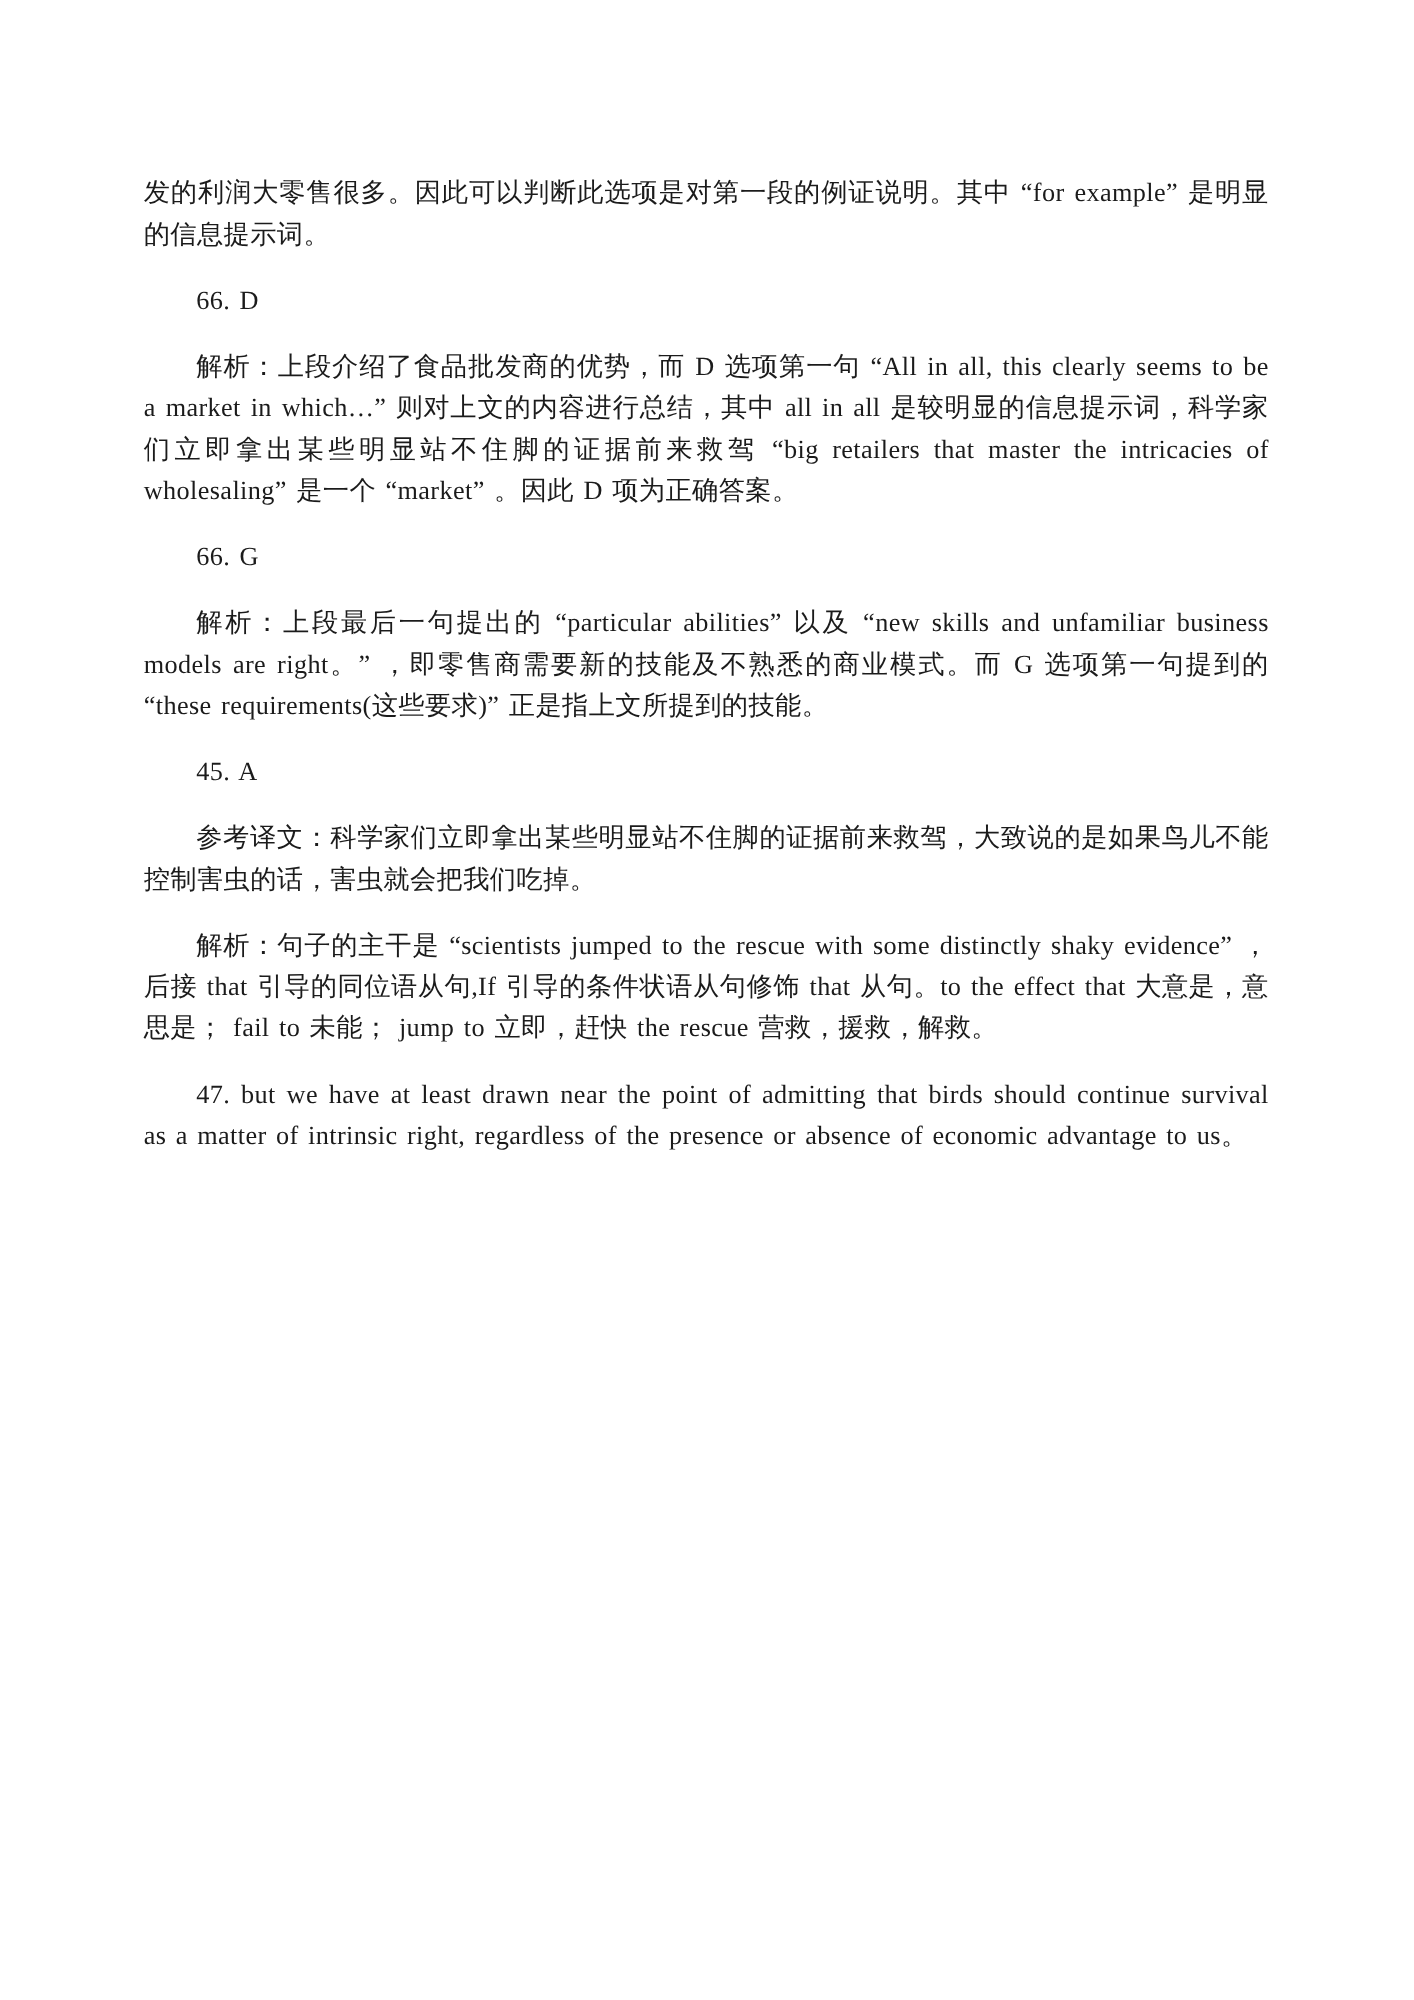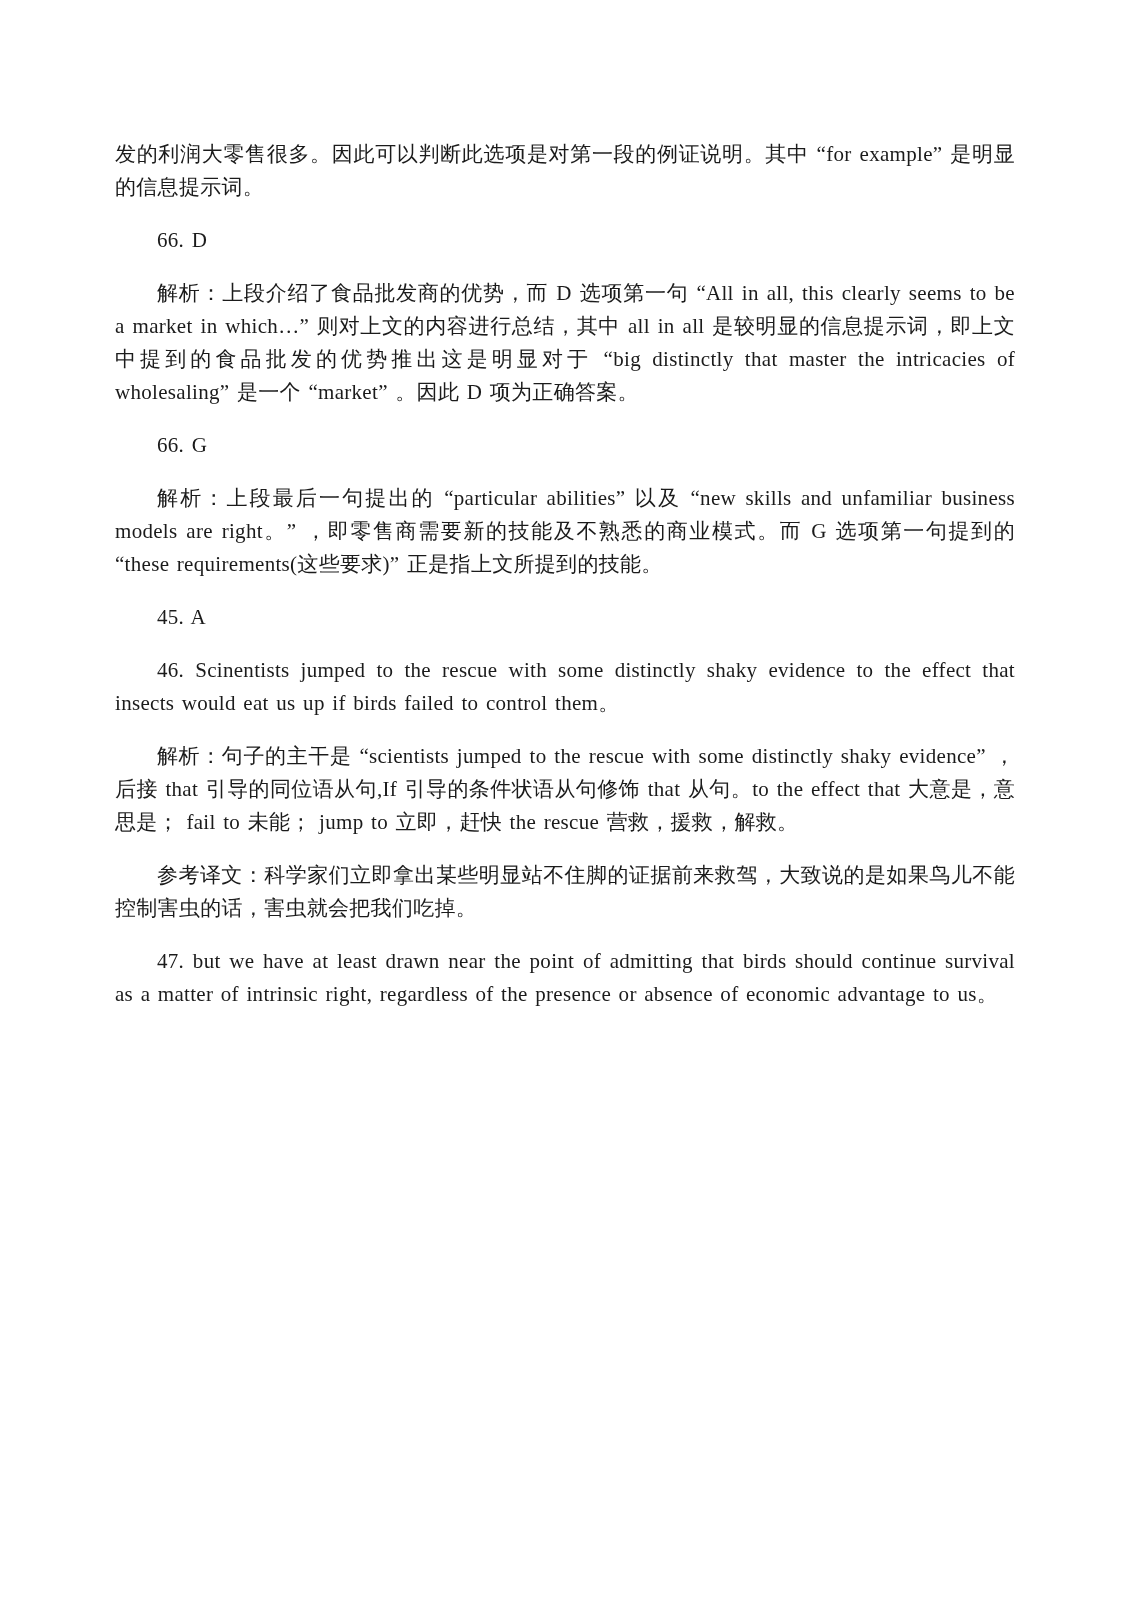--- a/index.html
+++ b/index.html
@@ -28,21 +28,20 @@
   }
   .indent { text-indent: 2em; }
   .noindent { text-indent: 0; }
 </style>
 </head>
 <body>
 
 <div class="page">
   <p class="para noindent">发的利润大零售很多。因此可以判断此选项是对第一段的例证说明。其中 “for example” 是明显的信息提示词。</p>
   <p class="para indent">66. D</p>
-  <p class="para indent">解析：上段介绍了食品批发商的优势，而 D 选项第一句 “All in all, this clearly seems to be a market in which…” 则对上文的内容进行总结，其中 all in all 是较明显的信息提示词，即上文中提到的食品批发的优势推出这是明显对于 “big distinctly that master the intricacies of wholesaling” 是一个 “market” 。因此 D 项为正确答案。</p>
+  <p class="para indent">解析：上段介绍了食品批发商的优势，而 D 选项第一句 “All in all, this clearly seems to be a market in which…” 则对上文的内容进行总结，其中 all in all 是较明显的信息提示词，科学家们立即拿出某些明显站不住脚的证据前来救驾 “big retailers that master the intricacies of wholesaling” 是一个 “market” 。因此 D 项为正确答案。</p>
   <p class="para indent">66. G</p>
   <p class="para indent">解析：上段最后一句提出的 “particular abilities” 以及 “new skills and unfamiliar business models are right。” ，即零售商需要新的技能及不熟悉的商业模式。而 G 选项第一句提到的 “these requirements(这些要求)” 正是指上文所提到的技能。</p>
   <p class="para indent">45. A</p>
-  <p class="para indent">46. Scinentists jumped to the rescue with some distinctly shaky evidence to the effect that insects would eat us up if birds failed to control them。</p>
+  <p class="para indent">参考译文：科学家们立即拿出某些明显站不住脚的证据前来救驾，大致说的是如果鸟儿不能控制害虫的话，害虫就会把我们吃掉。</p>
   <p class="para indent">解析：句子的主干是 “scientists jumped to the rescue with some distinctly shaky evidence” ，后接 that 引导的同位语从句,If 引导的条件状语从句修饰 that 从句。to the effect that 大意是，意思是； fail to 未能； jump to 立即，赶快 the rescue 营救，援救，解救。</p>
-  <p class="para indent">参考译文：科学家们立即拿出某些明显站不住脚的证据前来救驾，大致说的是如果鸟儿不能控制害虫的话，害虫就会把我们吃掉。</p>
   <p class="para indent">47. but we have at least drawn near the point of admitting that birds should continue survival as a matter of intrinsic right, regardless of the presence or absence of economic advantage to us。</p>
 </div>
 
 </body></html>

